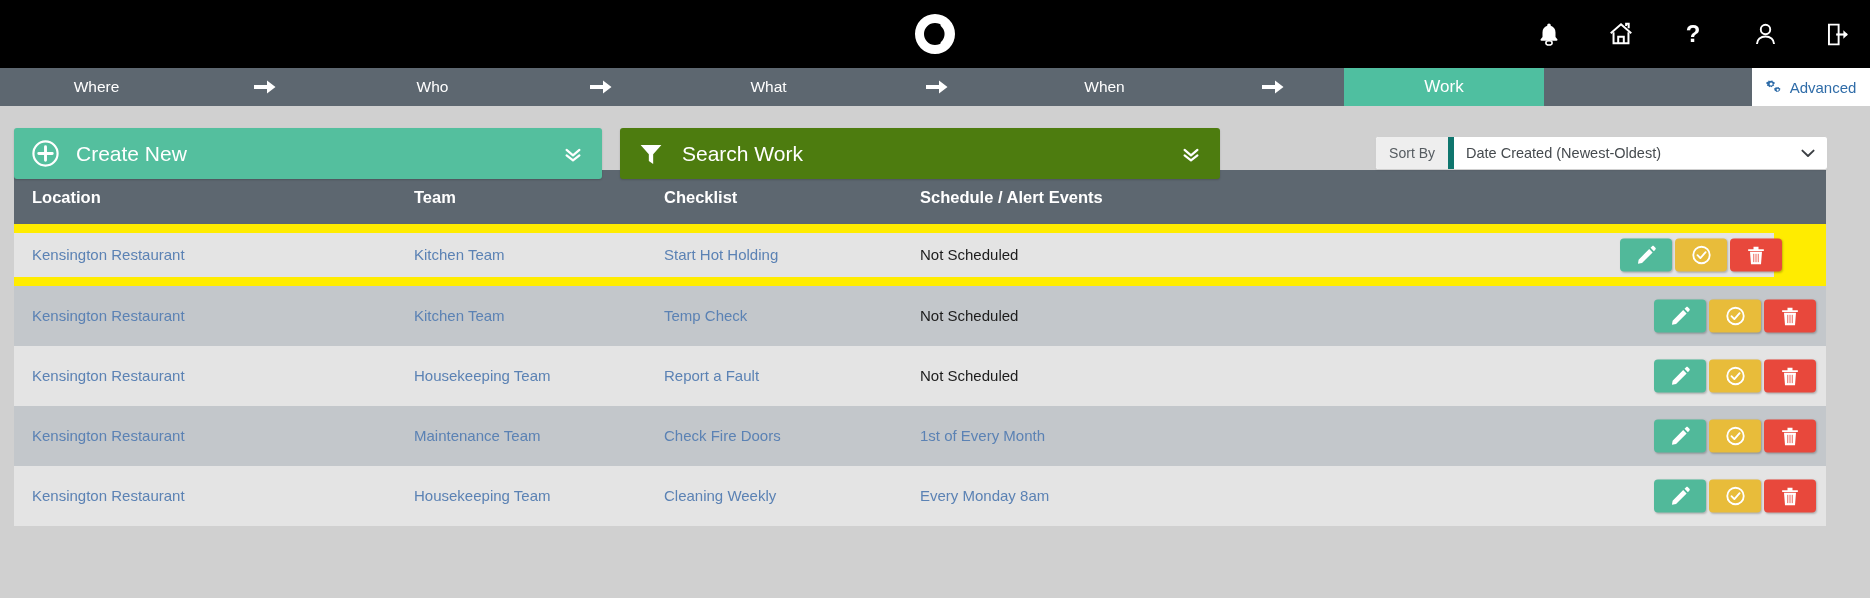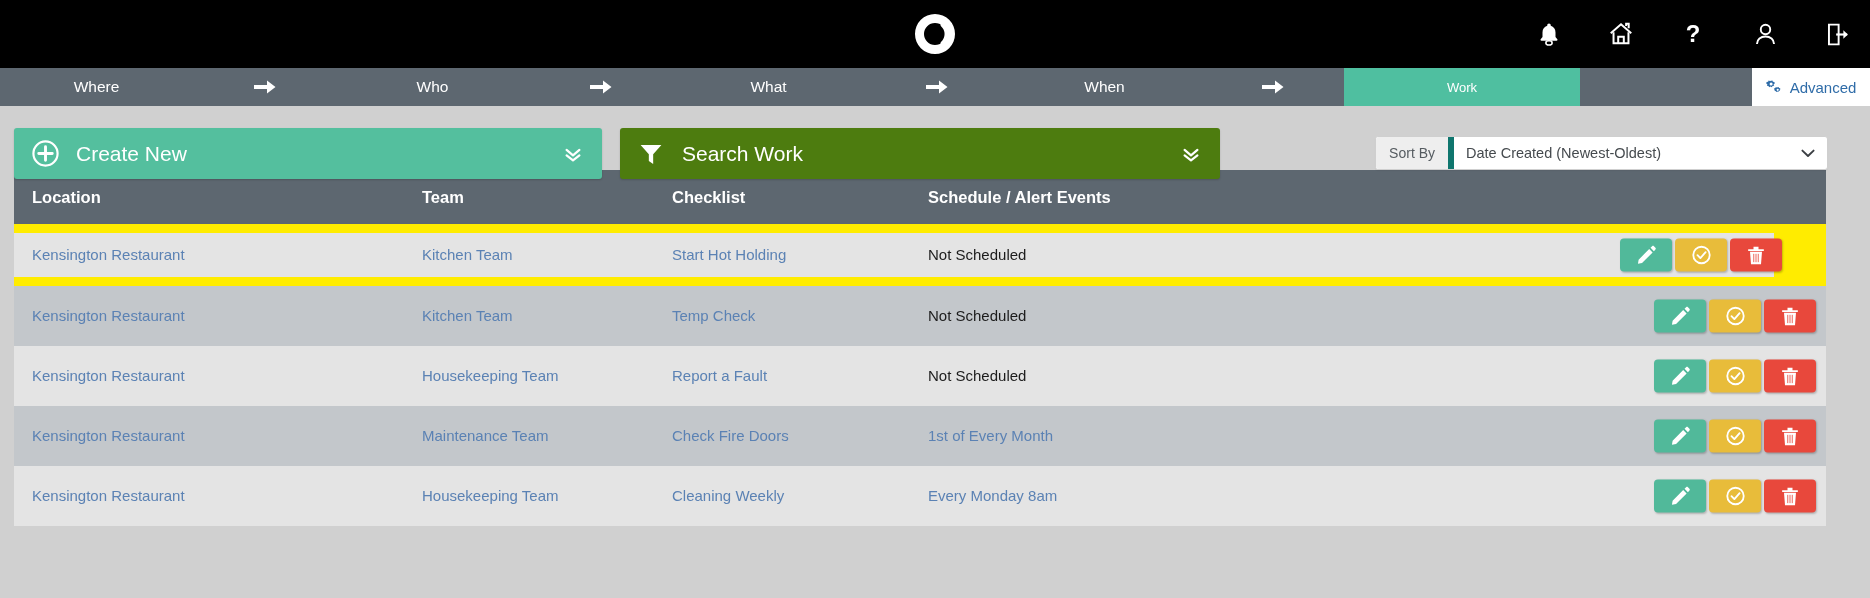--- a/index.html
+++ b/index.html
@@ -54,24 +54,24 @@
     align-items: center;
     justify-content: center;
     color: #ffffff;
     font-size: 15.5px;
     background: #5d6770;
   }
   .nav-label { width: 193px; }
   .nav-arrow { width: 143px; }
   .nav-arrow svg { display:block; }
   .nav-active {
-    width: 236px;
+    width: 200px;
     background: #4fbfa0;
     color: #ffffff;
-    font-size: 13px;
+    font-size: 17px;
   }
   .nav-filler { flex: 1 1 auto; background: #5d6770; }
   .nav-advanced {
     width: 118px;
     background: #ffffff;
     color: #2f6ca8;
     font-size: 15px;
     display: flex;
     align-items: center;
     justify-content: center;
@@ -175,21 +175,21 @@
   .row.highlight .hl-inner {
     background: #e4e4e4;
     width: 1760px;
     height: 100%;
     display: flex;
     align-items: center;
     position: relative;
   }
 
   .c-loc  { width: 400px; padding-left: 18px; }
-  .c-team { width: 250px; margin-left: 8px; }
+  .c-team { width: 250px; }
   .c-chk  { width: 256px; }
   .c-sch  { width: 400px; }
 
   .link { color: #5b82b4; font-size: 15px; cursor: pointer; }
   .plain { color: #1c1c1c; font-size: 15px; }
 
   .actions {
     position: absolute;
     right: 10px;
     top: 50%;

